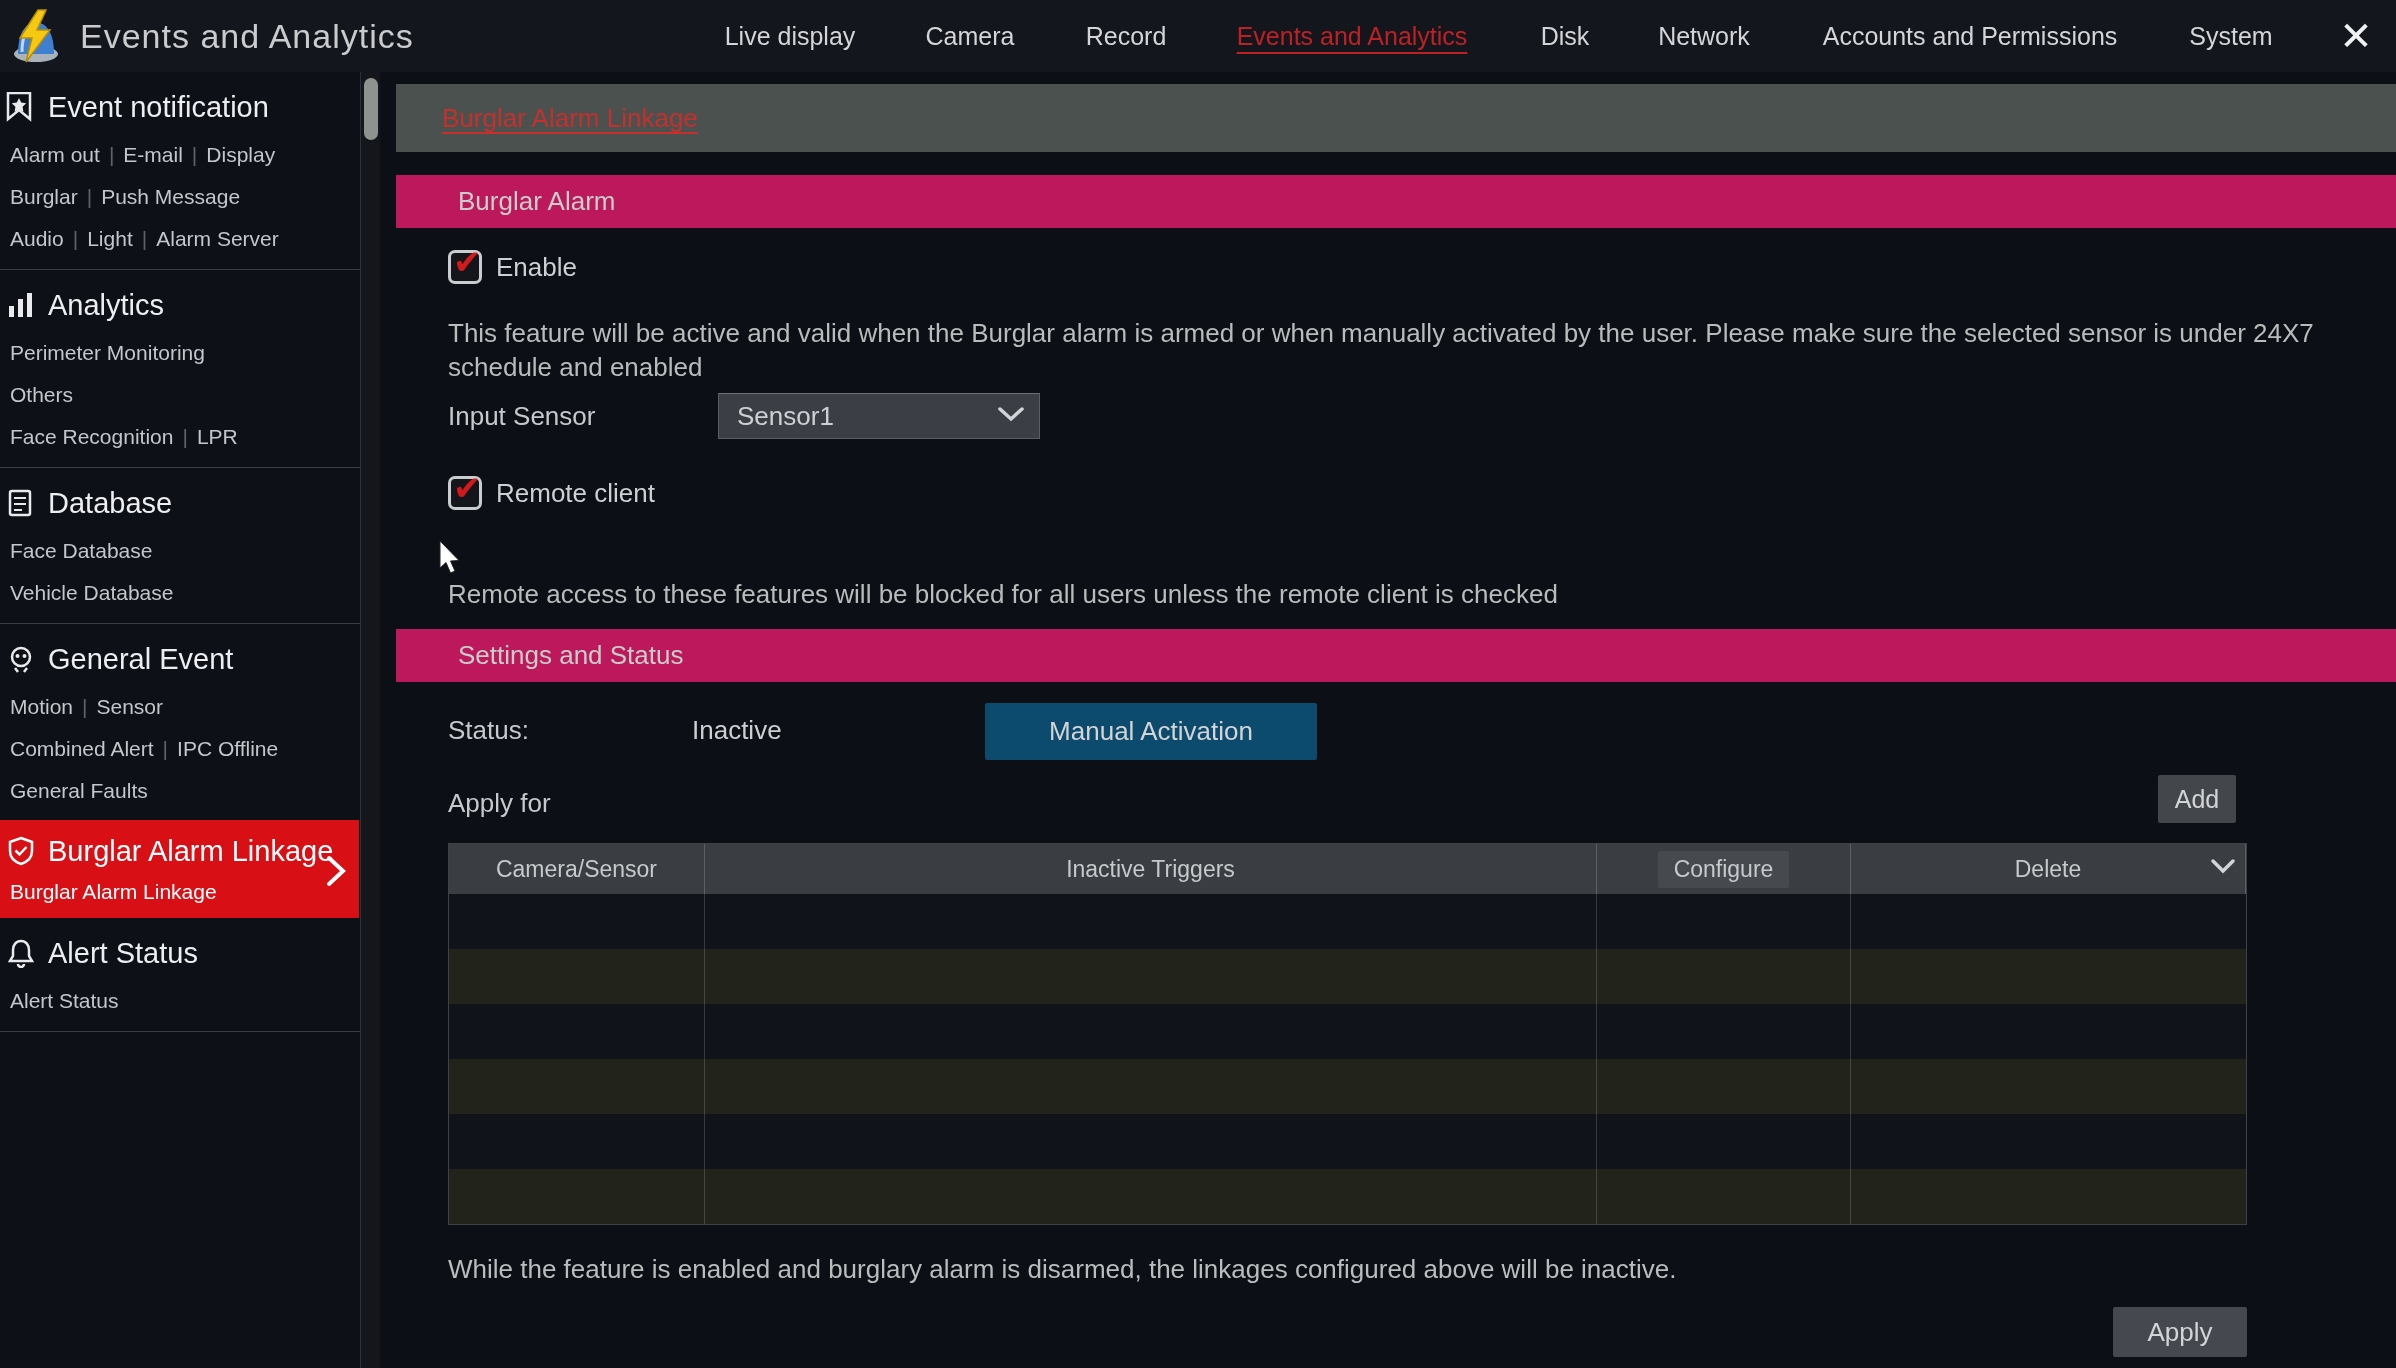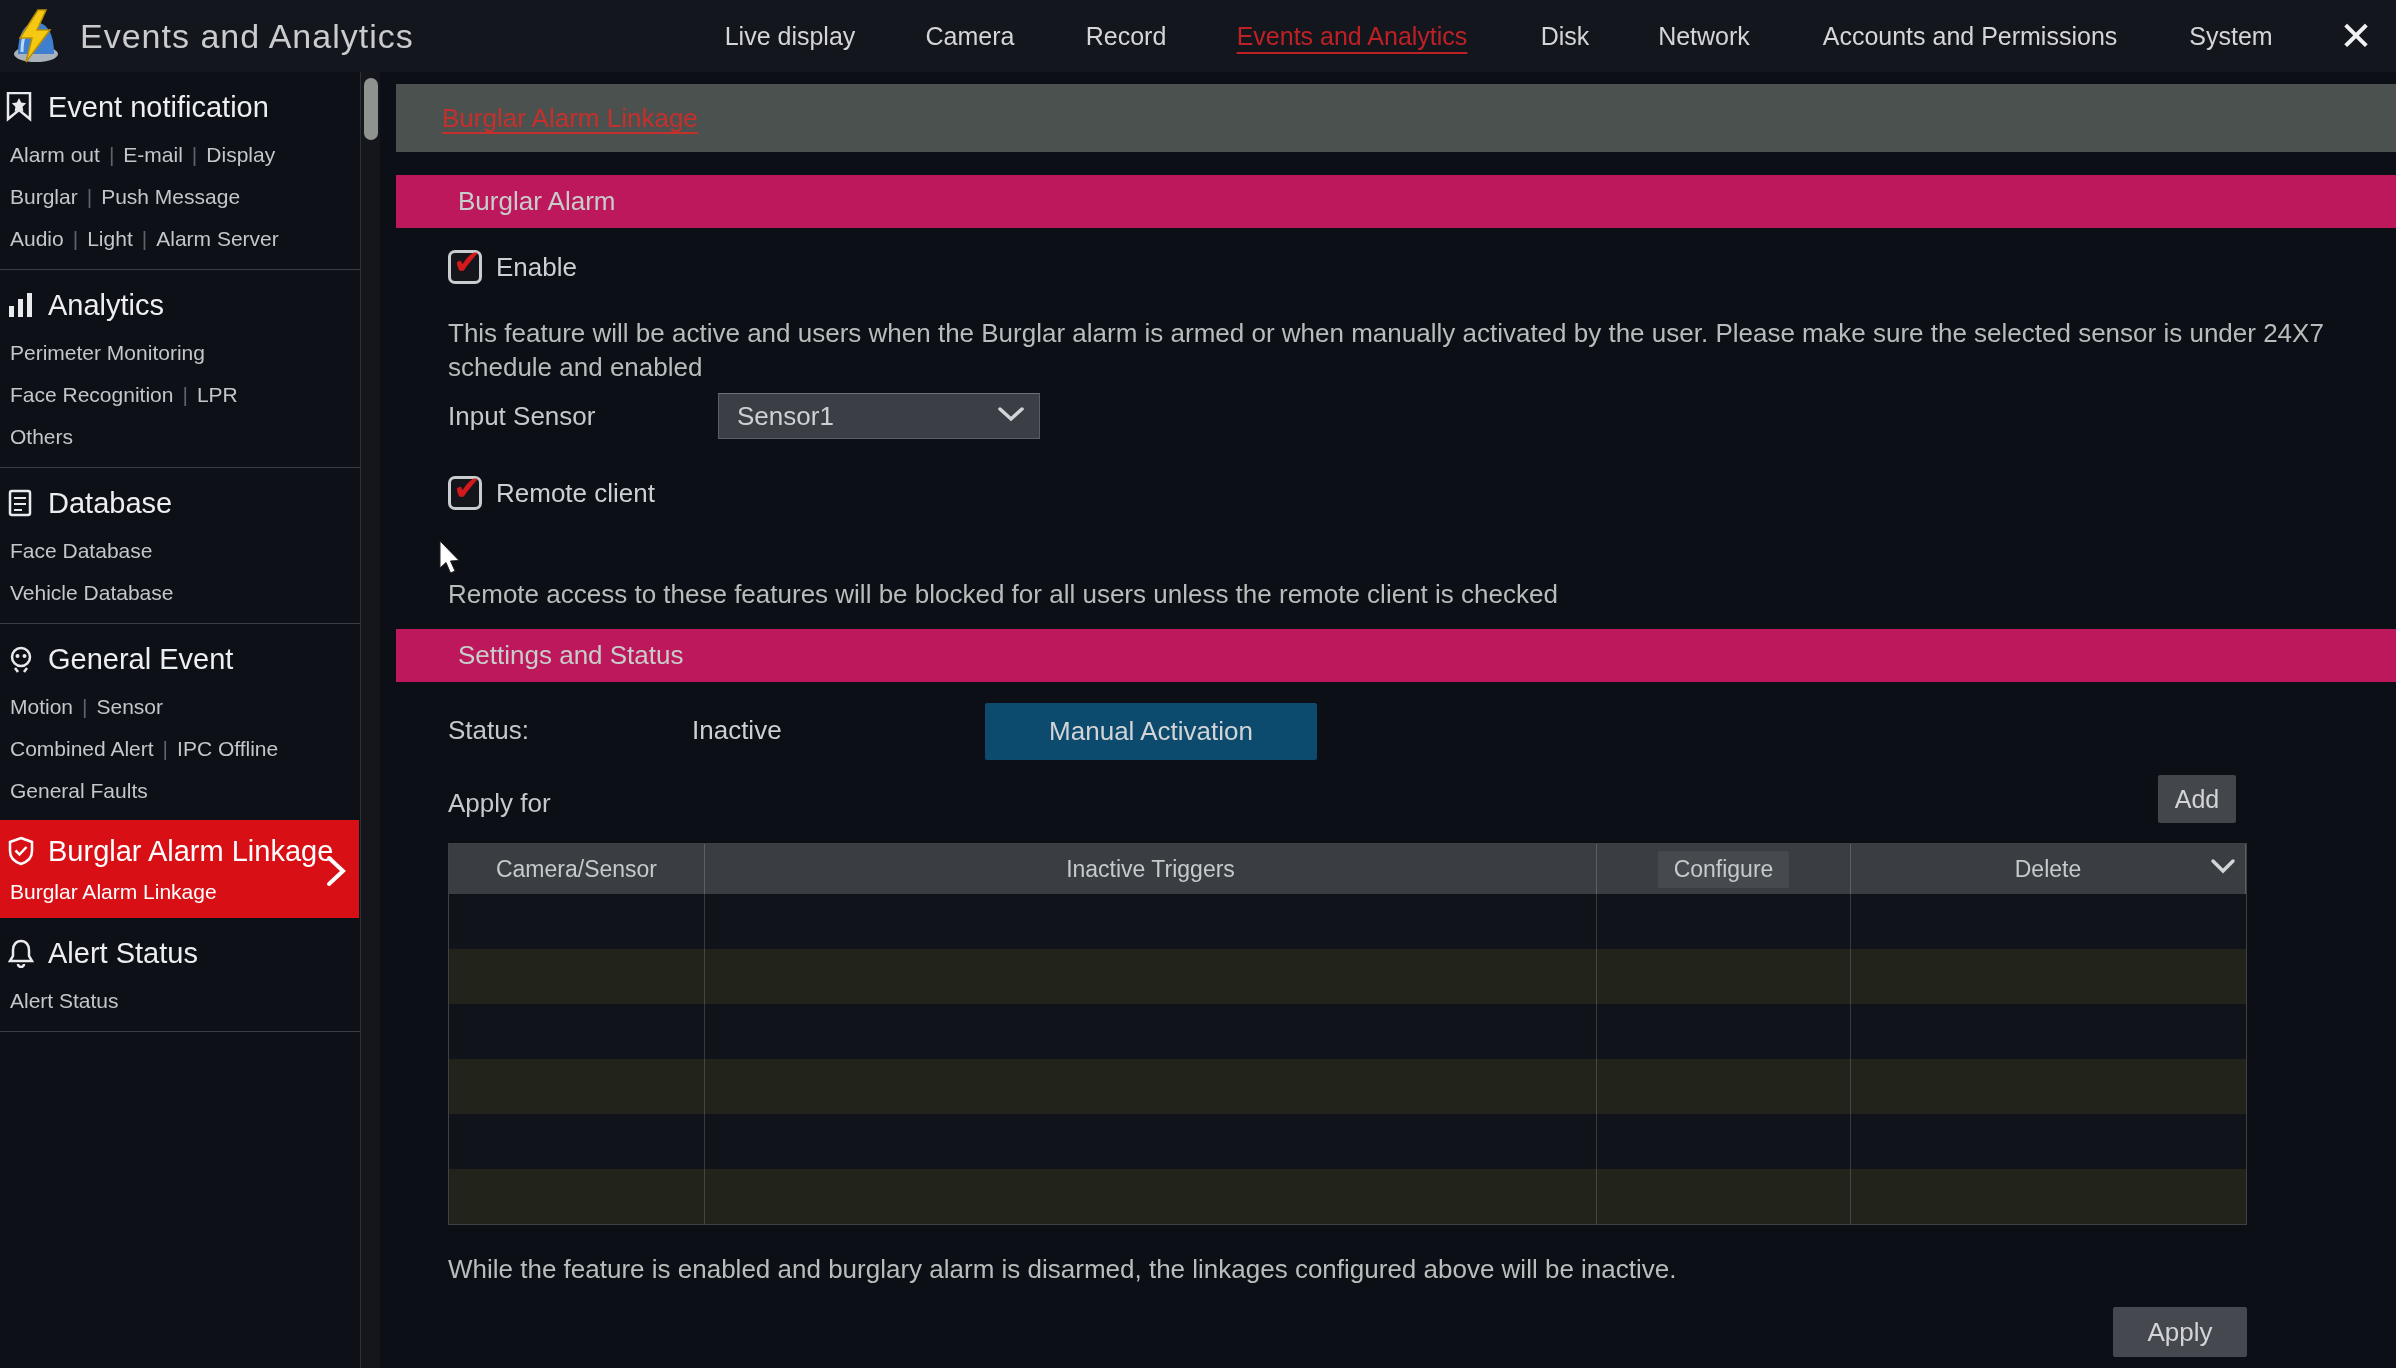--- a/index.html
+++ b/index.html
@@ -129,24 +129,24 @@
               <rect x="12" y="9" width="5" height="18" fill="#e8eaec"></rect>
               <rect x="21" y="3" width="5" height="24" fill="#e8eaec"></rect>
             </svg>
         </span>
         <span class="t">Analytics</span>
       </div>
       <div class="side-row">
         <span class="lnk">Perimeter Monitoring</span>
       </div>
       <div class="side-row">
+        <span class="lnk">Others</span>
+      </div>
+      <div class="side-row">
         <span class="lnk">Face Recognition</span><span class="sep">|</span><span class="lnk">LPR</span>
-      </div>
-      <div class="side-row">
-        <span class="lnk">Others</span>
       </div>
       <div class="divider"></div>
 
       <div class="side-header">
         <span class="icon">
           <svg width="30" height="30" viewBox="0 0 30 30">
               <rect x="4" y="3" width="20" height="24" rx="2" fill="none" stroke="#e8eaec" stroke-width="2.5"></rect>
               <line x1="8" y1="10" x2="20" y2="10" stroke="#e8eaec" stroke-width="2"></line>
               <line x1="8" y1="16" x2="20" y2="16" stroke="#e8eaec" stroke-width="2"></line>
               <line x1="8" y1="22" x2="16" y2="22" stroke="#e8eaec" stroke-width="2"></line>
@@ -231,21 +231,21 @@
 
     <div class="section-bar bar1">Burglar Alarm</div>
 
     <div class="cb-row enable-row">
       <span class="checkbox">
           <span class="check">✔</span>
         </span>
       <span>Enable</span>
     </div>
 
-    <div class="desc desc1">This feature will be active and users when the Burglar alarm is armed or when manually activated by the user. Please make sure the selected sensor is under 24X7 schedule and enabled</div>
+    <div class="desc desc1">This feature will be active and valid when the Burglar alarm is armed or when manually activated by the user. Please make sure the selected sensor is under 24X7 schedule and enabled</div>
 
     <div class="sensor-row">
       <span class="sensor-label">Input Sensor</span>
       <div class="dropdown">
         <span class="val">Sensor1</span>
         <span>
           <svg width="28" height="18" viewBox="0 0 28 18">
               <polyline points="3,4 14,14 25,4" fill="none" stroke="#d2d5d7" stroke-width="3.5" stroke-linecap="round"></polyline>
             </svg>
         </span>

